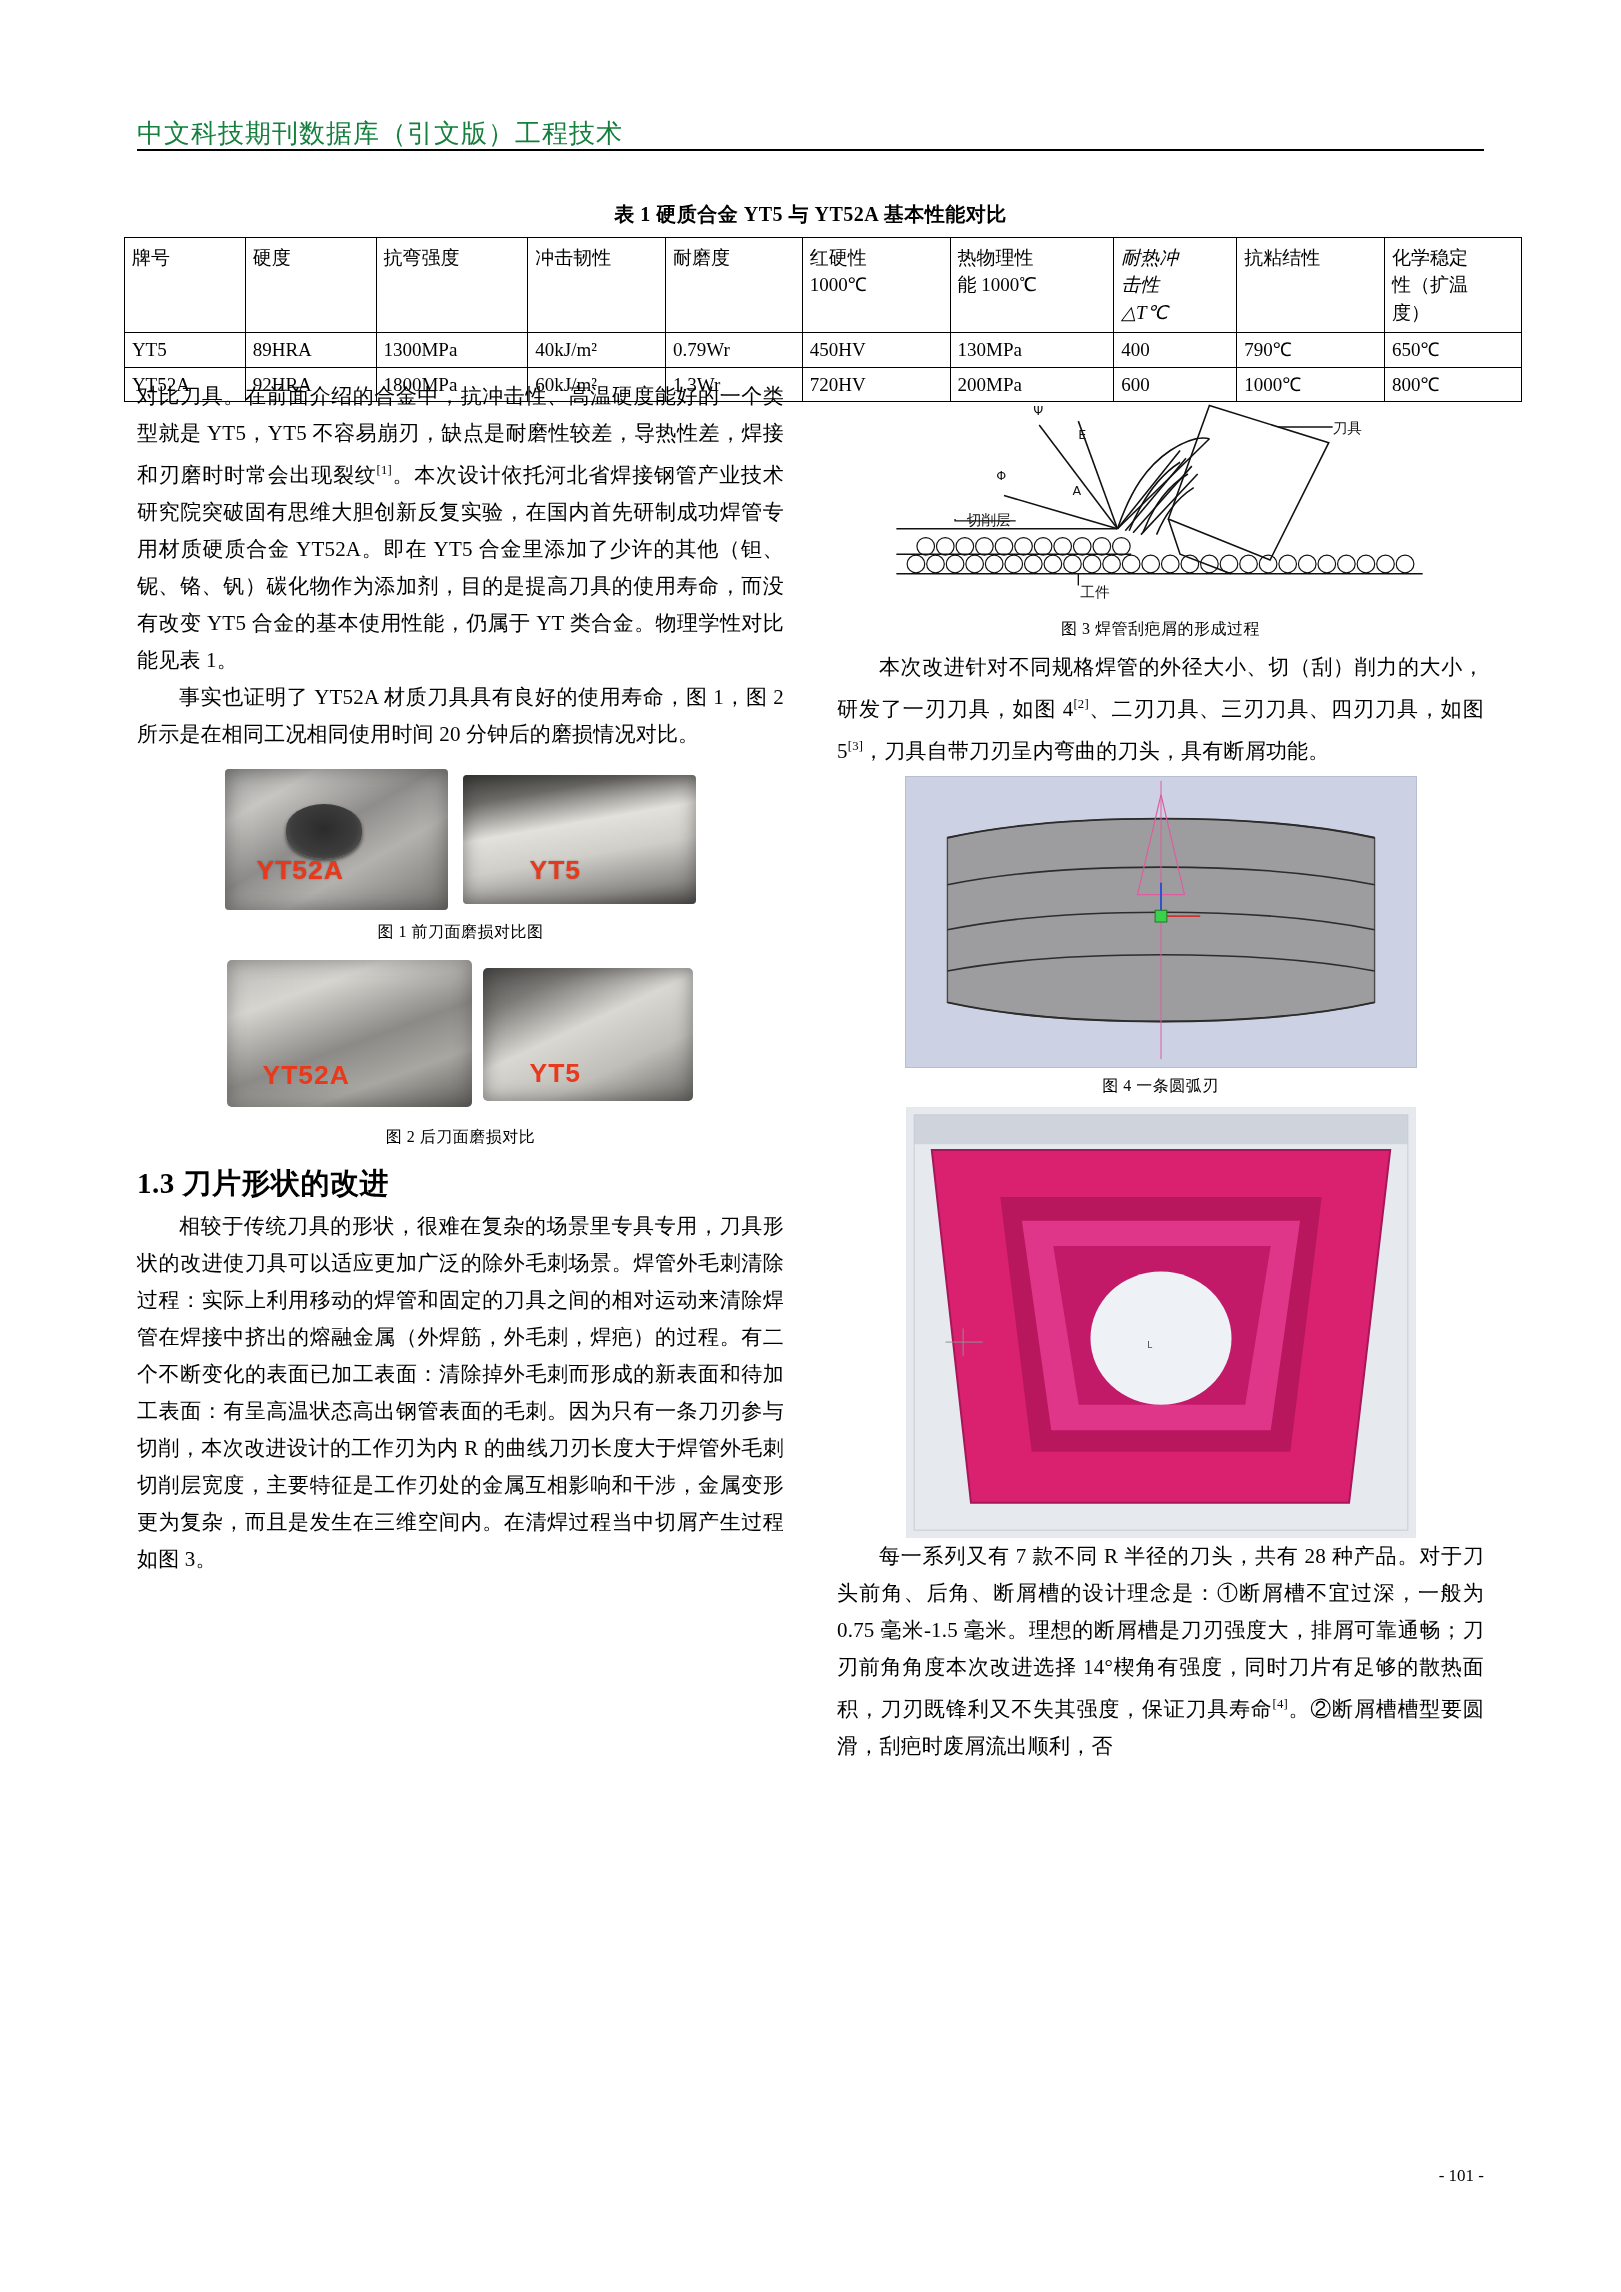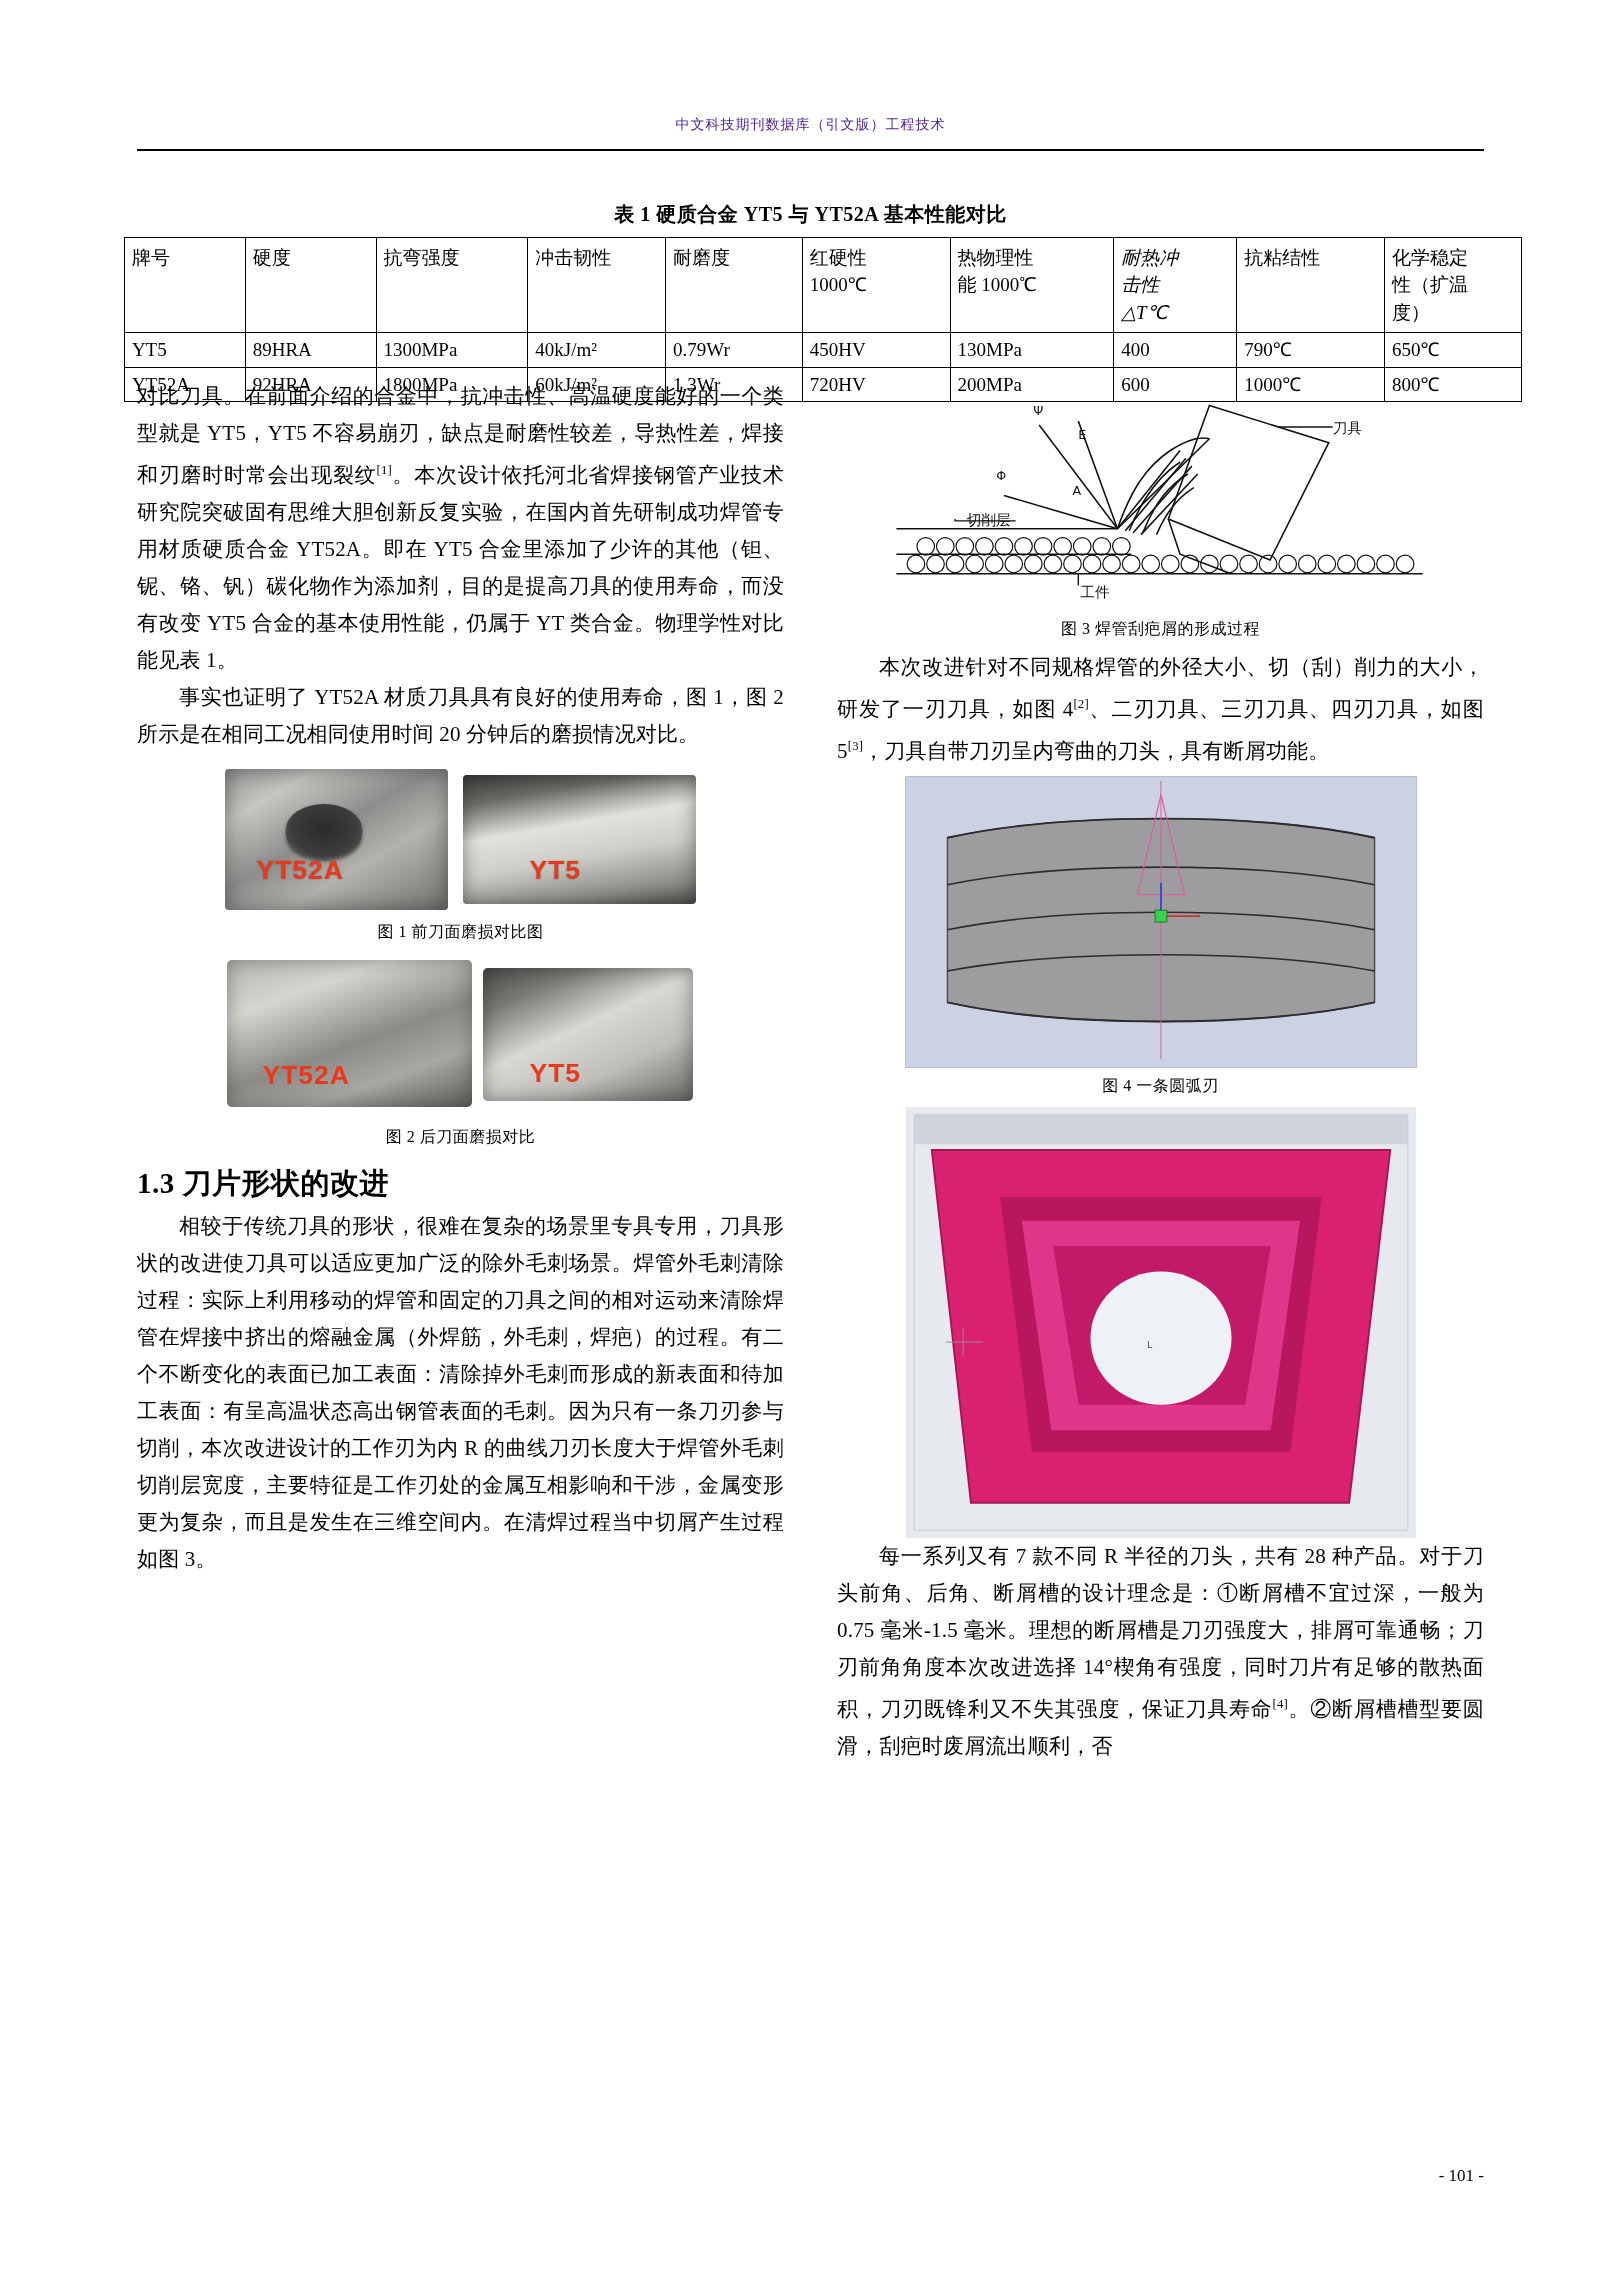--- a/index.html
+++ b/index.html
@@ -15,25 +15,25 @@
     font-family: "Liberation Serif", serif;
     color: #000000;
     box-sizing: border-box;
     overflow: hidden;
   }
   .header {
     position: absolute;
     left: 137px;
     top: 116px;
     width: 1347px;
-    text-align: center;
+    text-align: left;
     font-family: "Liberation Serif", serif;
-    font-size: 14px;
+    font-size: 26px;
     letter-spacing: 1px;
-    color: #4c1d95;
+    color: #15803d;
   }
   .header-rule {
     position: absolute;
     left: 137px;
     top: 149px;
     width: 1347px;
     height: 2px;
     background: #000;
   }
   .table-caption {

